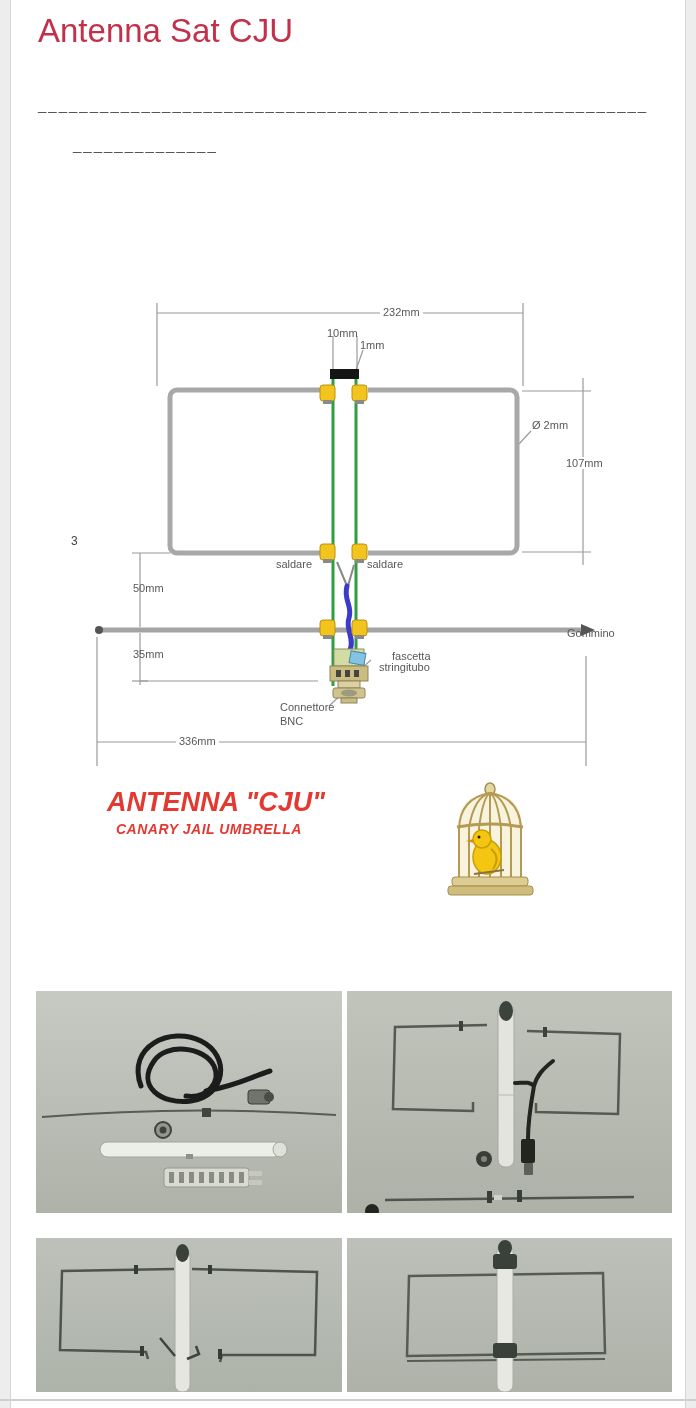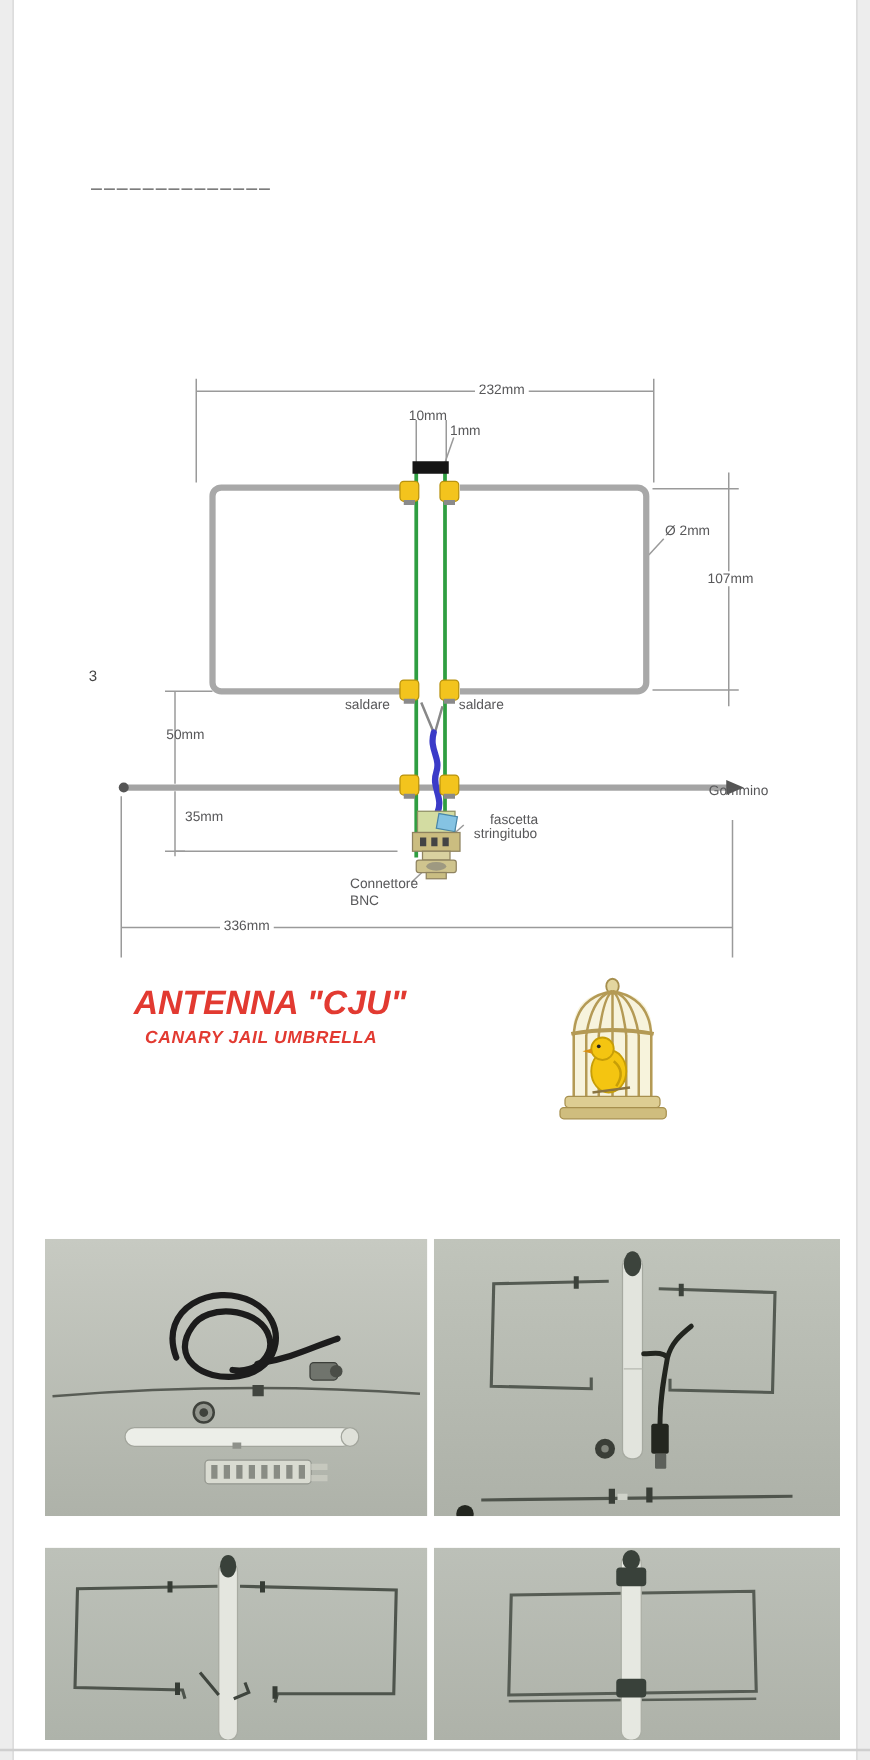--- a/index.html
+++ b/index.html
@@ -33,20 +33,22 @@
   #photo4{left:347px;top:1238px;width:325px;height:154px;}
   .bottom-sep{position:absolute;left:0;right:0;top:1399px;height:2px;background:#cfcfcf;}
 </style>
 </head>
 <body>
 
 <div class="page">
   <div class="gutter left"></div>
   <div class="gutter right"></div>
 
+  <h1 class="title">Antenna Sat CJU</h1>
+  <div class="divider l1">___________________________________________________________</div>
   <div class="divider l2">______________</div>
 
   <div class="figure">
     <svg class="linework" width="696" height="480" viewBox="0 295 696 480" xmlns="http://www.w3.org/2000/svg">
 
       <g stroke="#9a9a9a" stroke-width="1.2" fill="none">
         <path d="M157,313 H523"></path>
         <path d="M157,303 V386"></path>
           <path d="M523,303 V386"></path>
         <path d="M333,336 V371"></path>
@@ -122,21 +124,21 @@
     </svg>
 
     <div class="dl wbg" style="left:380px;top:11px;">232mm</div>
     <div class="dl" style="left:327px;top:32px;">10mm</div>
     <div class="dl" style="left:360px;top:44px;">1mm</div>
     <div class="dl" style="left:532px;top:124px;">Ø 2mm</div>
     <div class="dl wbg" style="left:563px;top:162px;">107mm</div>
     <div class="dl" style="left:272px;top:263px;width:40px;text-align:right;">saldare</div>
     <div class="dl" style="left:367px;top:263px;">saldare</div>
     <div class="dl" style="left:133px;top:287px;">50mm</div>
-    <div class="dl" style="left:133px;top:353px;margin-left:15px;">35mm</div>
+    <div class="dl" style="left:133px;top:353px;">35mm</div>
     <div class="dl" style="left:567px;top:332px;">Gommino</div>
     <div class="dl" style="left:392px;top:355px;">fascetta</div>
     <div class="dl" style="left:379px;top:366px;">stringitubo</div>
     <div class="dl" style="left:280px;top:406px;">Connettore</div>
     <div class="dl" style="left:280px;top:420px;text-align:center;">BNC</div>
     <div class="dl wbg" style="left:176px;top:440px;">336mm</div>
     <div class="pgnum" style="left:71px;top:239px;">3</div>
   </div>
 
   <div class="caption-block">

